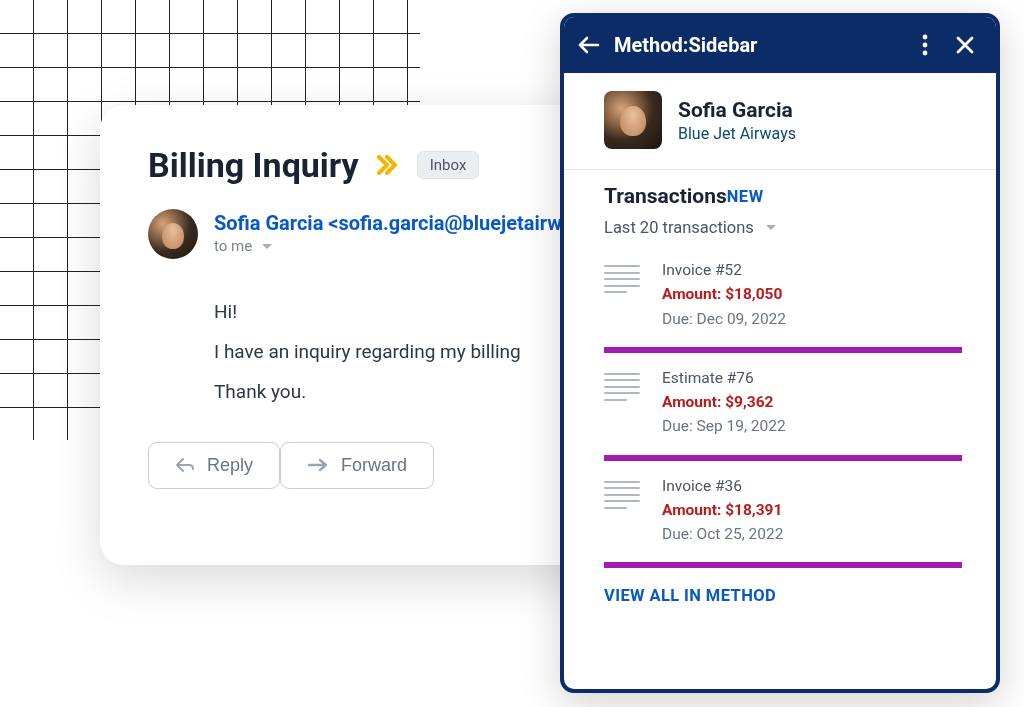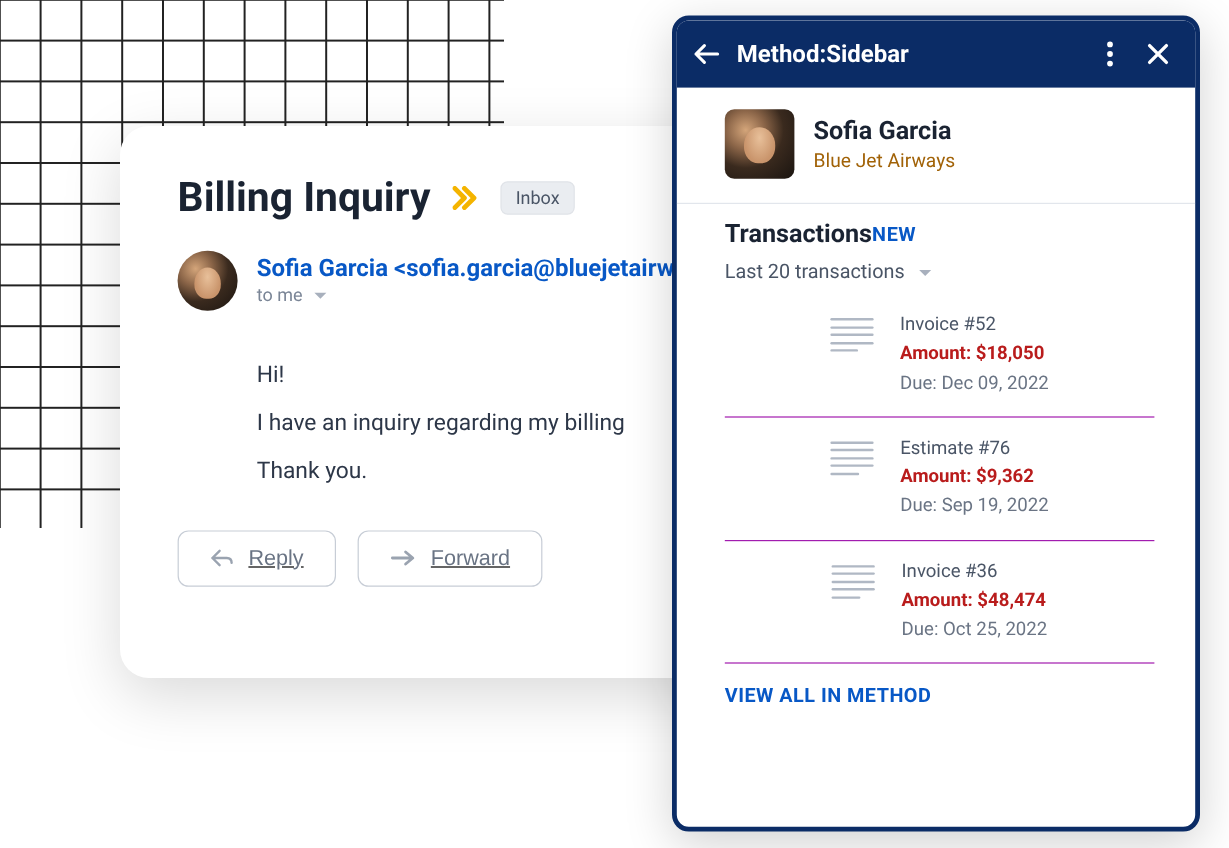--- a/index.html
+++ b/index.html
@@ -120,22 +120,20 @@
       font-size: 19px;
       color: #2d3748;
       line-height: 2.1;
       margin-top: 33px;
     }
 
     .actions-row {
       margin-left: 0;
       margin-top: 30px;
       display: flex;
-      gap: 18px;
-      text-decoration: underline;
     }
     .outline-btn {
       border: 1.5px solid #c7cdd6;
       background: #fff;
       border-radius: 9px;
       padding: 12px 26px;
       font-size: 18px;
       color: #6a7484;
       display: flex;
       align-items: center;
@@ -194,21 +192,21 @@
     .avatar-sq::after {
       content:"";
       position:absolute;
       left:50%; top:26%;
       width:26px; height:30px;
       background: radial-gradient(ellipse at 50% 30%, #e8c09a 0%, #c9946b 70%);
       border-radius: 50% 50% 45% 45%;
       transform: translateX(-50%);
     }
     .contact-name { font-size: 21px; font-weight: 700; color:#1a2332; }
-    .contact-company { font-size: 16px; color:#a16207; margin-top:2px; }
+    .contact-company { font-size: 16px; color:#0c4a6e; margin-top:2px; }
 
     .section-inner { padding: 14px 34px 0 40px; flex:1; overflow:hidden; }
 
     .section-hdr {
       display: flex;
       justify-content: flex-start;
       align-items: center;
       margin-bottom: 10px;
     }
     .sec-title { font-size: 21px; font-weight: 700; color:#1a2332; }
@@ -221,23 +219,22 @@
       color:#4a5566;
       font-size:16.5px;
       margin-bottom: 8px;
     }
 
     .txn-list {}
     .txn-item {
       display:flex;
       gap: 22px;
       padding: 14px 0 16px;
-      border-bottom: 1px solid #a21caf;
+      border-bottom: 6px solid #a21caf;
       align-items: flex-start;
-      justify-content: center;
     }
     .txn-icon {
       width: 36px;
       height: 28px;
       margin-top: 6px;
       flex-shrink:0;
       display:flex;
       flex-direction:column;
       justify-content:space-between;
     }
@@ -381,21 +378,21 @@
       <div class="txn-item">
         <div class="txn-icon">
           <div class="ln"></div>
             <div class="ln"></div>
             <div class="ln"></div>
             <div class="ln"></div>
             <div class="ln sh"></div>
         </div>
         <div class="txn-info">
           <div class="txn-title">Invoice #36</div>
-          <div class="txn-amount">Amount: $48,474</div>
+          <div class="txn-amount">Amount: $18,391</div>
           <div class="txn-due">Due: Oct 25, 2022</div>
         </div>
       </div>
     </div>
 
     <div class="view-all">VIEW ALL IN METHOD</div>
   </div>
 </div>
 
 </body></html>

